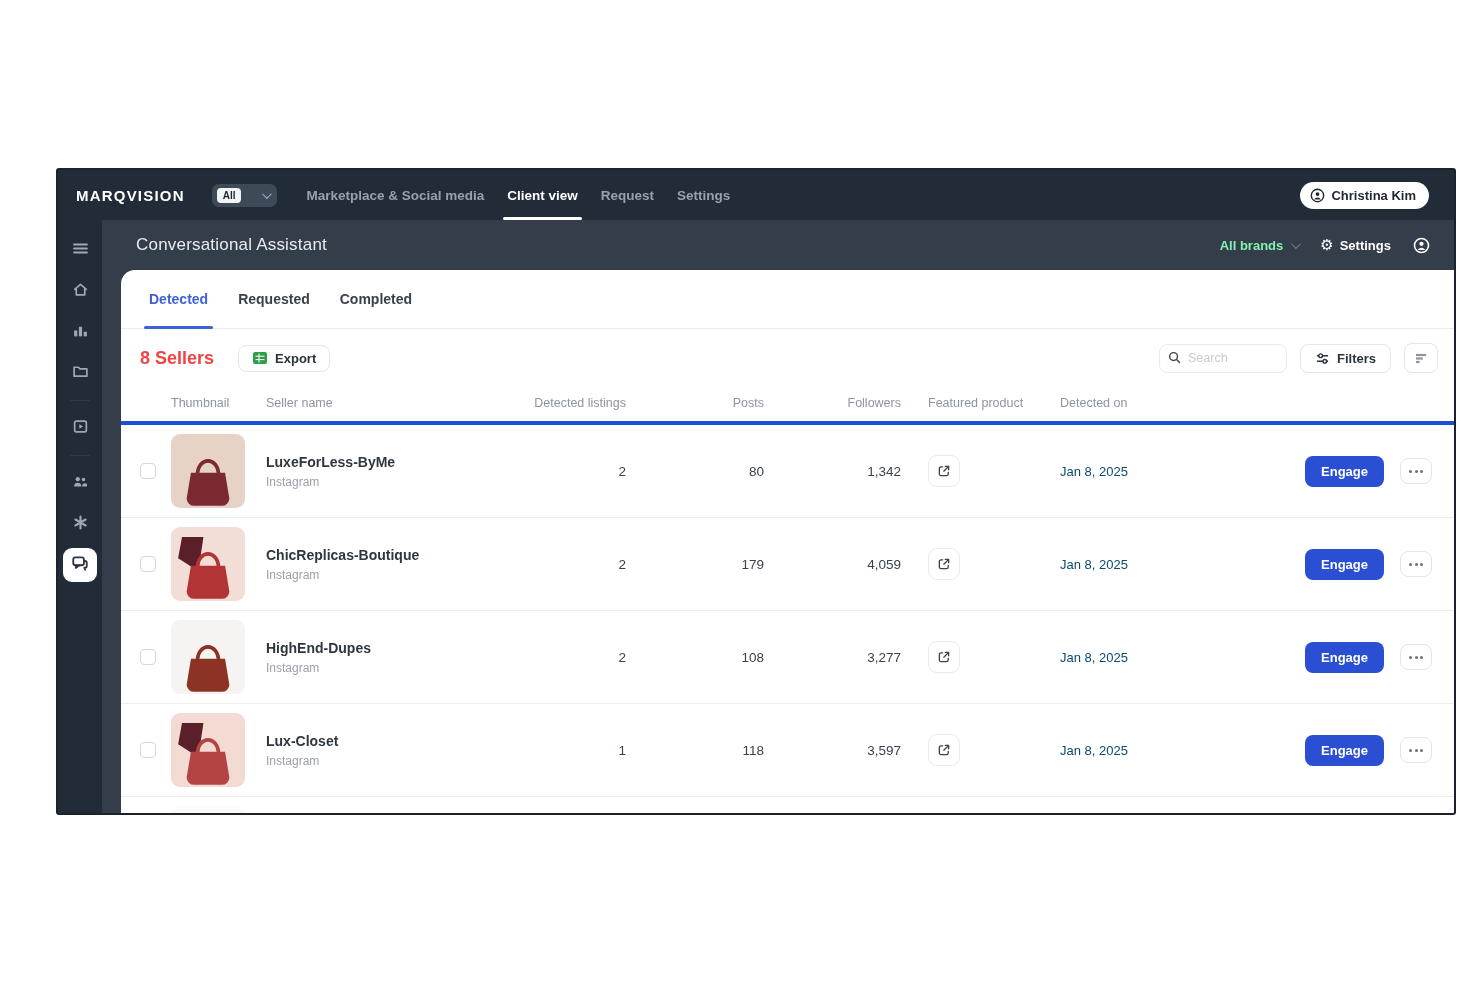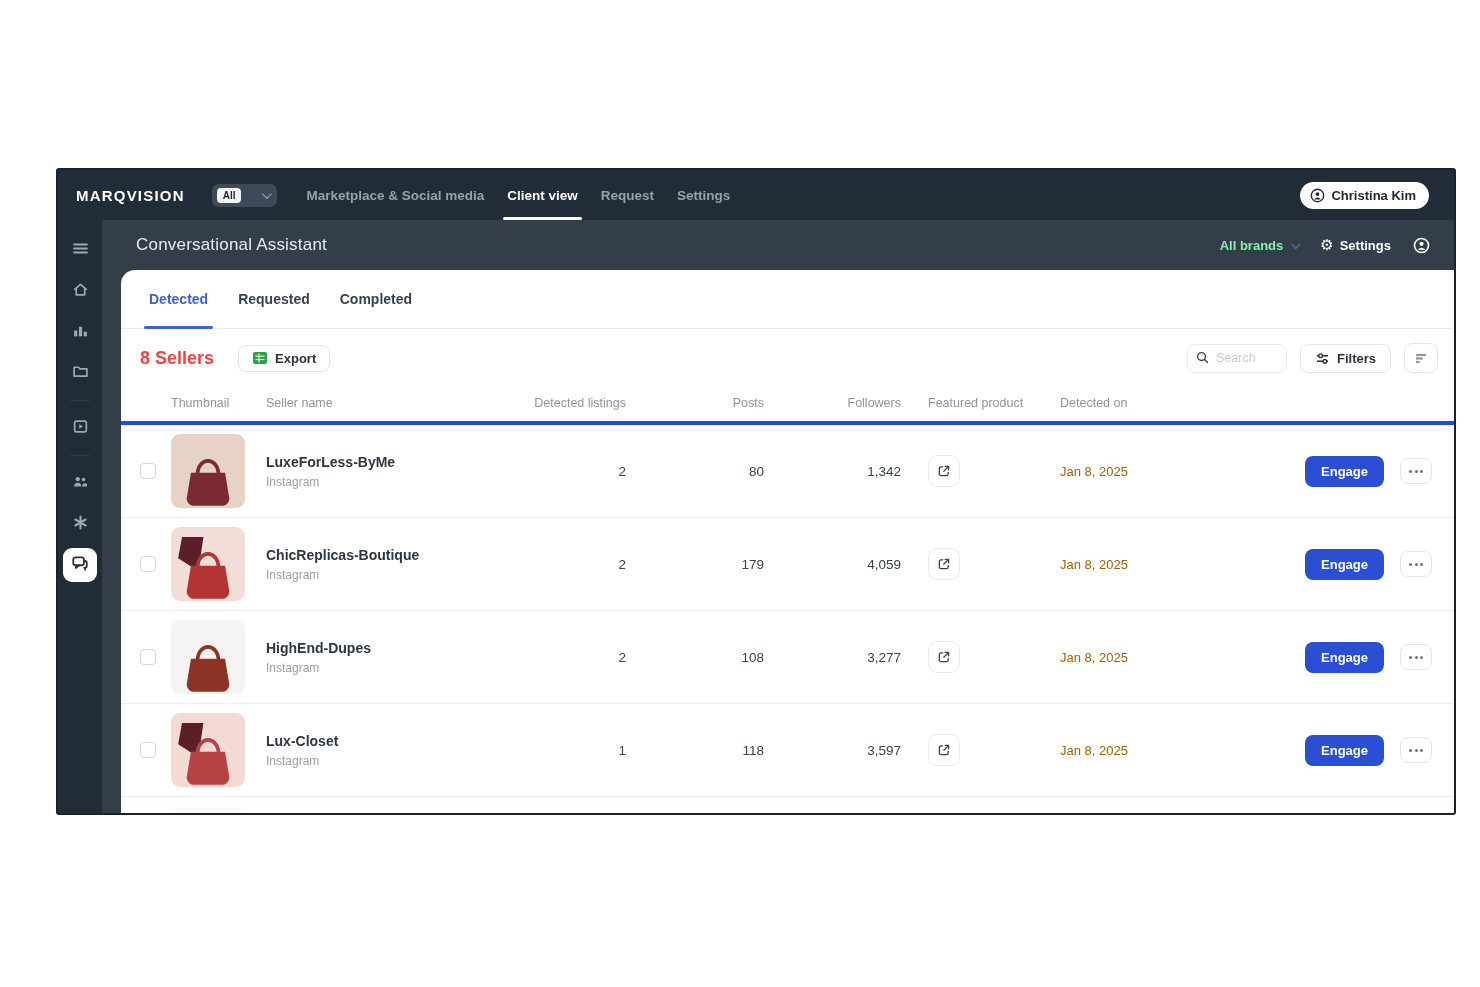--- a/index.html
+++ b/index.html
@@ -40,21 +40,21 @@
   
   .card{ flex:1; margin-left:19px; background:#fff; border-top-left-radius:14px; overflow:hidden; display:flex; flex-direction:column; }
   .tabs{ height:59px; display:flex; gap:20px; padding-left:23px; border-bottom:1px solid #e9ebee; flex-shrink:0; }
   .tab{ position:relative; display:flex; align-items:center; padding:0 5px; font-size:14px; font-weight:700; color:#39414b; cursor:pointer; }
   .tab.active{ color:#3f62d3; }
   .tab.active::after{ content:""; position:absolute; left:0; right:0; bottom:-1px; height:3px; background:#3f62d3; border-radius:2px; }
   .toolbar{ display:flex; align-items:center; padding:14px 16px 12px 14px; flex-shrink:0; }
   .sellers-count{ font-size:18px; color:#ef4444; font-weight:600; padding-left:5px; }
   .export-btn{ margin-left:24px; display:flex; align-items:center; gap:7px; background:#fff; border:1px solid #e3e6e9; border-radius:8px; padding:5px 13px; font-size:13px; font-weight:700; color:#2b333d; cursor:pointer; }
   .tool-right{ margin-left:auto; display:flex; align-items:center; gap:13px; }
-  .search-box{ position:relative; width:100px; height:29px; }
+  .search-box{ position:relative; width:128px; height:29px; }
   .search-box svg{ position:absolute; left:9px; top:7.5px; }
   .search-box input{ width:100%; height:100%; border:1px solid #e8eaed; border-radius:8px; padding:0 8px 0 28px; font-size:12.5px; color:#333; outline:none; font-family:"Liberation Sans",sans-serif; }
   .search-box input::placeholder{ color:#c5cbd1; }
   .filters-btn{ display:flex; align-items:center; gap:7px; background:#fff; border:1px solid #e3e6e9; border-radius:8px; padding:6px 14px; font-size:13px; font-weight:700; color:#2b333d; cursor:pointer; }
   .sort-btn{ width:34px; height:30px; background:#fff; border:1px solid #e3e6e9; border-radius:8px; display:flex; align-items:center; justify-content:center; cursor:pointer; }
   
   .trow{ display:grid; grid-template-columns:31px 95px minmax(0,1fr) 145px 138px 137px 159px 179px 215px; padding-left:19px; align-items:center; }
   .thead{ height:40px; color:#8d95a0; font-size:12.5px; border-bottom:4px solid #1d4ed8; flex-shrink:0; }
   .h-right{ text-align:right; }
   .h-feat{ padding-left:27px; }
@@ -62,21 +62,21 @@
   .row{ height:93px; border-bottom:1px solid #ededf0; }
   .c-check{ display:flex; }
   .checkbox{ width:16px; height:16px; border:1.6px solid #d2d8dd; border-radius:4px; background:#fff; cursor:pointer; }
   .thumb{ width:74px; height:74px; border-radius:9px; overflow:hidden; display:flex; align-items:flex-end; justify-content:center; }
   .thumb svg{ width:64px; height:64px; }
   .seller{ font-size:14px; font-weight:700; color:#2e363f; margin-bottom:5px; }
   .platform{ font-size:12px; color:#9aa1a9; }
   .num{ font-size:13.5px; color:#39424d; text-align:right; }
   .c-featured{ padding-left:27px; }
   .ext-btn{ width:32px; height:32px; border:1px solid #e8eaed; border-radius:9px; background:#fff; display:flex; align-items:center; justify-content:center; cursor:pointer; }
-  .c-date{ font-size:13px; color:#a16207; }
+  .c-date{ font-size:13px; color:#0c4a6e; }
   .c-actions{ display:flex; justify-content:flex-end; align-items:center; gap:16px; padding-right:22px; }
   .engage-btn{ background:#2b4fd3; color:#fff; border:none; border-radius:8px; padding:8px 16px; font-size:13px; font-weight:700; cursor:pointer; font-family:"Liberation Sans",sans-serif; }
   .more-btn{ width:32px; height:26px; background:#fff; border:1px solid #e3e6e9; border-radius:8px; display:flex; align-items:center; justify-content:center; gap:2.5px; cursor:pointer; }
   .more-btn i{ width:3px; height:3px; border-radius:50%; background:#6a727c; }
   .row.partial{ height:93px; border-bottom:none; }
   .partial .thumb{ background:#fcfbfa; }
 </style>
 </head>
 <body>
 

